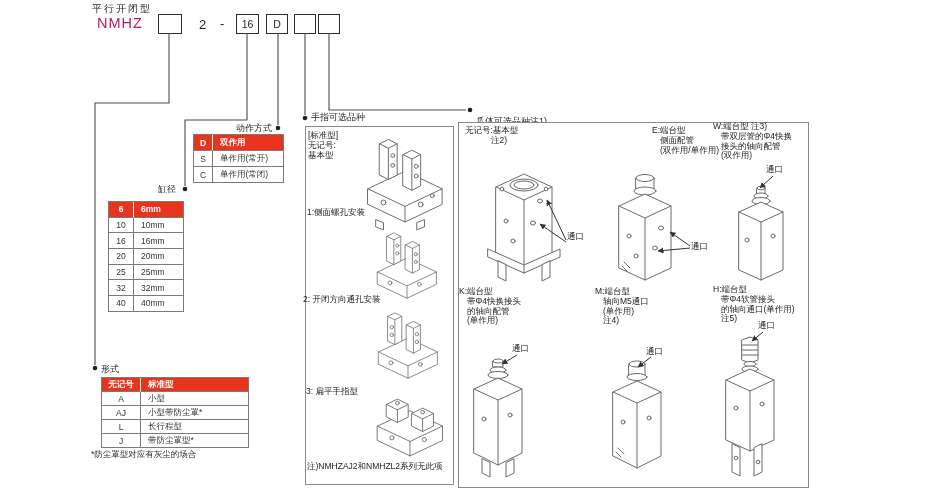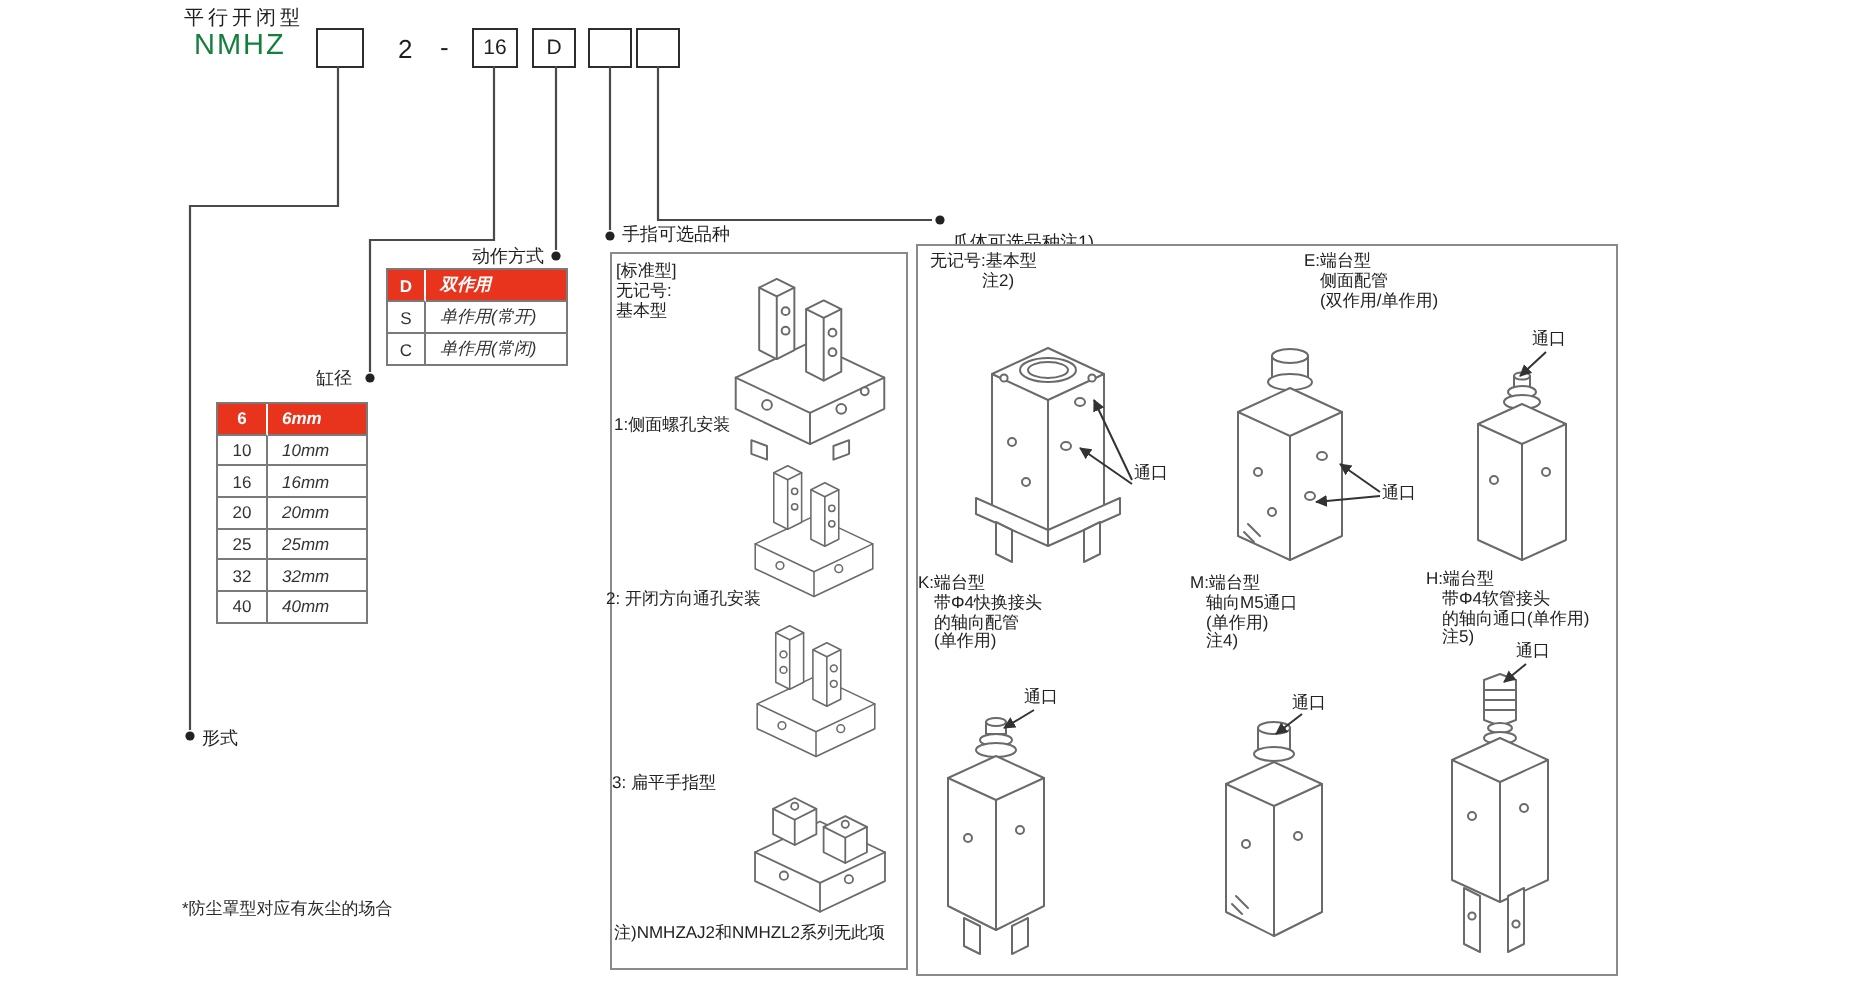--- a/index.html
+++ b/index.html
@@ -2,30 +2,30 @@
 <html><head>
 <meta charset="utf-8">
 <style>
   html,body{margin:0;padding:0;background:#fff;}
   .canvas{position:relative;width:930px;height:493px;background:#fff;overflow:hidden;
           font-family:"Liberation Sans","DejaVu Sans",sans-serif;color:#2b2b2b;}
   .abs{position:absolute;}
   .t{font-size:8.5px;line-height:11px;color:#2b2b2b;white-space:nowrap;}
   .lbl{font-size:9px;color:#1f1f1f;white-space:nowrap;}
   .title{font-size:10px;letter-spacing:2px;color:#1f1f1f;}
-  .model-prefix{font-size:14.5px;letter-spacing:1px;color:#15803d;}
+  .model-prefix{font-size:14.5px;letter-spacing:1px;color:#be185d;}
   .model-char{font-size:13px;color:#1f1f1f;}
   .mbox{border:1.5px solid #2d2d2d;display:flex;align-items:center;justify-content:center;
         font-size:10.5px;color:#1f1f1f;background:#fff;}
   
   .tbl{position:absolute;display:grid;border-top:1px solid #7a7a7a;border-left:1px solid #7a7a7a;background:#fff;}
   .tbl>div{border-right:1px solid #7a7a7a;border-bottom:1px solid #7a7a7a;
            font-size:8.5px;display:flex;align-items:center;background:#fff;color:#333;}
   .tbl>div.code{justify-content:center;}
-  .tbl>div.desc{padding-left:7px;font-style:italic;}
+  .tbl>div.desc{padding-left:7px;}
   .tbl>div.hl{background:#e8341c;color:#fff;font-weight:bold;}
   .tbl>div.hl.code{border-right-color:#fff;}
   #action-tbl{left:193px;top:134px;grid-template-columns:19px 71px;}
   #action-tbl>div{height:15px;}
   #bore-tbl{left:108px;top:201px;grid-template-columns:25px 50px;}
   #bore-tbl>div{height:14.7px;}
   #form-tbl{left:101px;top:377px;grid-template-columns:39px 108px;}
   #form-tbl>div{height:13px;}
   .notes div{font-size:8.5px;line-height:11.8px;color:#333;white-space:nowrap;}
   
@@ -113,20 +113,32 @@
     <div class="desc">20mm</div>
     <div class="code">25</div>
     <div class="desc">25mm</div>
     <div class="code">32</div>
     <div class="desc">32mm</div>
     <div class="code">40</div>
     <div class="desc">40mm</div>
   </div>
 
 
+  <div id="form-tbl" class="tbl">
+    <div class="code hl">无记号</div>
+    <div class="desc hl">标准型</div>
+    <div class="code">A</div>
+    <div class="desc">小型</div>
+    <div class="code">AJ</div>
+    <div class="desc">小型带防尘罩*</div>
+    <div class="code">L</div>
+    <div class="desc">长行程型</div>
+    <div class="code">J</div>
+    <div class="desc">带防尘罩型*</div>
+  </div>
   <div class="abs t" style="left:91px;top:449px">*防尘罩型对应有灰尘的场合</div>
 
   <div class="panel" style="left:305px;top:126px;width:147px;height:357px"></div>
   <div class="abs claw-title" style="left:308px;top:131px">
     <div>[标准型]</div>
     <div>无记号:</div>
     <div>基本型</div>
   </div>
   <div class="abs cap" style="left:307px;top:207px">1:侧面螺孔安装</div>
   <div class="abs cap" style="left:303px;top:294px">2: 开闭方向通孔安装</div>
@@ -215,20 +227,26 @@
 
   <div class="abs claw-title" style="left:465px;top:126px">
     <div>无记号:基本型</div>
     <div class="ind2">注2)</div>
   </div>
   <div class="abs claw-title" style="left:652px;top:126px">
     <div>E:端台型</div>
     <div class="ind">侧面配管</div>
     <div class="ind">(双作用/单作用)</div>
   </div>
+  <div class="abs claw-title" style="left:713px;top:122px">
+    <div>W:端台型 注3)</div>
+    <div class="ind">带双层管的Φ4快换</div>
+    <div class="ind">接头的轴向配管</div>
+    <div class="ind">(双作用)</div>
+  </div>
   <div class="abs claw-title" style="left:459px;top:287px">
     <div>K:端台型</div>
     <div class="ind">带Φ4快换接头</div>
     <div class="ind">的轴向配管</div>
     <div class="ind">(单作用)</div>
   </div>
   <div class="abs claw-title" style="left:595px;top:287px">
     <div>M:端台型</div>
     <div class="ind">轴向M5通口</div>
     <div class="ind">(单作用)</div>

